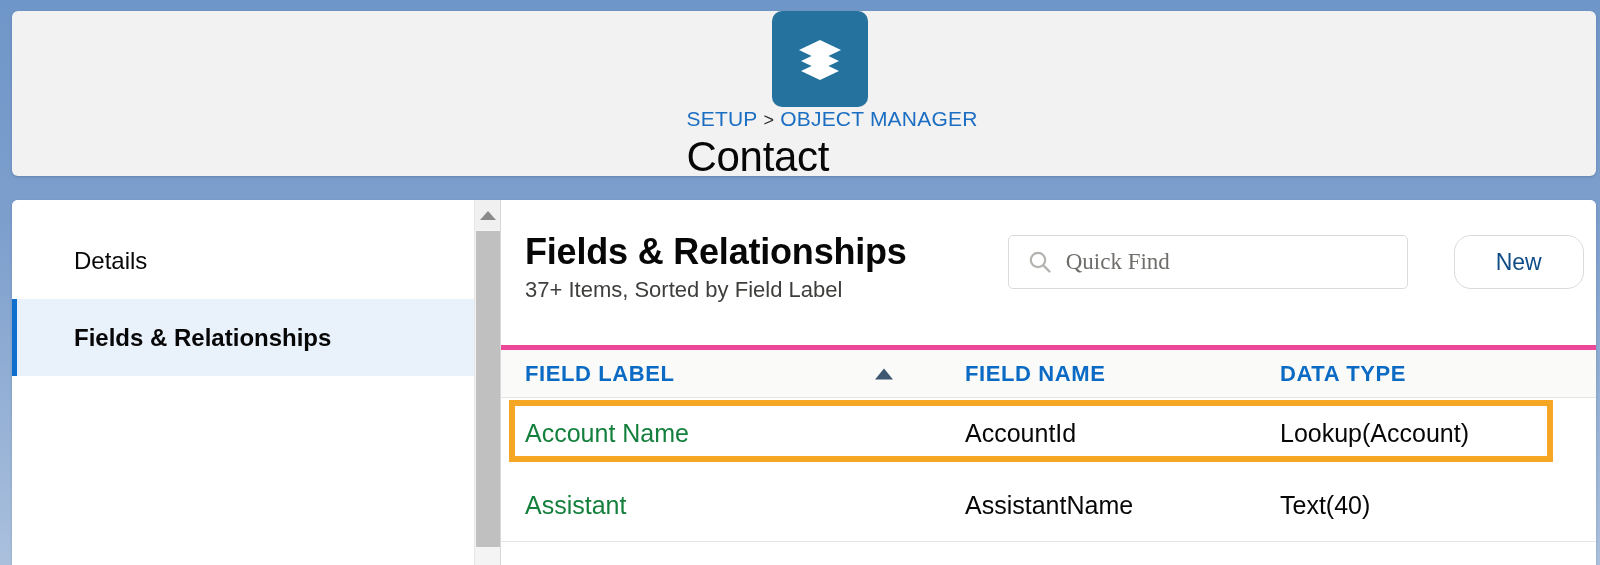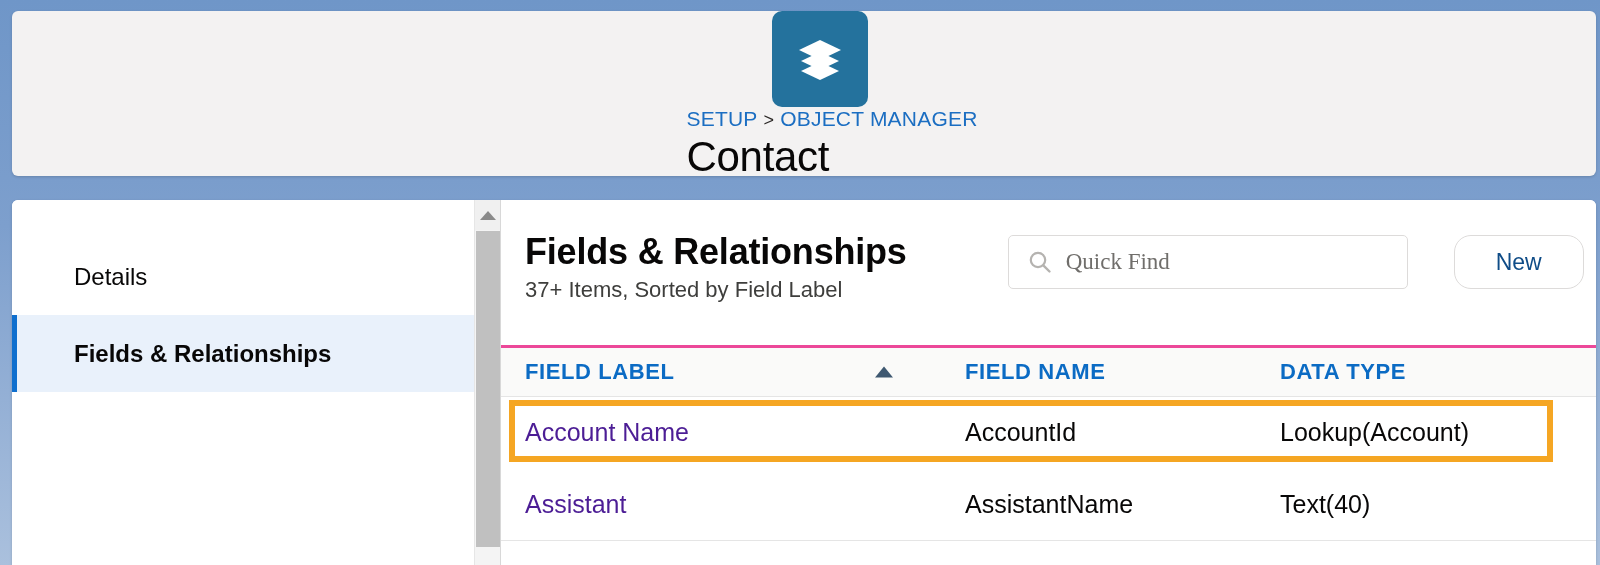--- a/index.html
+++ b/index.html
@@ -98,21 +98,21 @@
     box-shadow: 0 1px 3px rgba(0,0,0,0.16);
     display: flex;
     overflow: hidden;
   }
 
   
   .sidebar {
     width: 462px;
     flex: 0 0 462px;
     background: #ffffff;
-    padding-top: 38px;
+    padding-top: 22px;
   }
 
   .nav-item {
     position: relative;
     height: 77px;
     display: flex;
     align-items: center;
     padding-left: 62px;
     font-size: 24px;
     color: #080707;
@@ -247,21 +247,21 @@
   }
 
   
   table.fields {
     width: 1140px;
     border-collapse: collapse;
     table-layout: fixed;
   }
   table.fields th {
     background: #fafaf9;
-    border-top: 3px solid #ec4899;
+    border-top: 5px solid #ec4899;
     border-bottom: 1px solid #e5e5e5;
     height: 50px;
     text-align: left;
     padding: 0 0 0 24px;
     font-size: 22px;
     font-weight: bold;
     color: #0b6bc4;
     letter-spacing: 0.6px;
     text-transform: uppercase;
     cursor: pointer;
@@ -285,21 +285,21 @@
   table.fields td {
     height: 72px;
     padding: 0 0 0 24px;
     font-size: 25px;
     color: #080707;
     border-bottom: 1px solid #e5e5e5;
     white-space: nowrap;
     vertical-align: middle;
   }
   table.fields td a {
-    color: #4c1d95;
+    color: #15803d;
     text-decoration: none;
     font-size: 25px;
   }
   table.fields tr.highlight td { border-bottom: none; }
 
   
   .annot-box {
     position: absolute;
     left: 8px;
     top: 200px;

